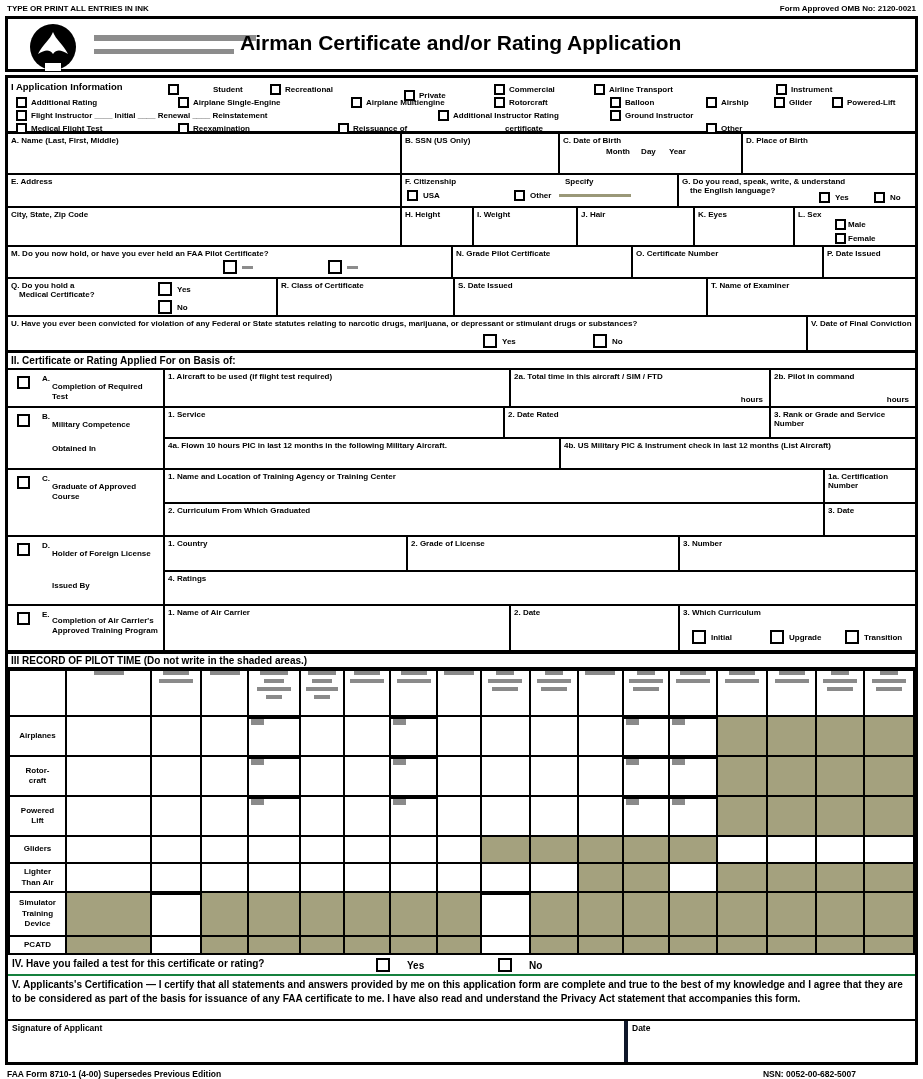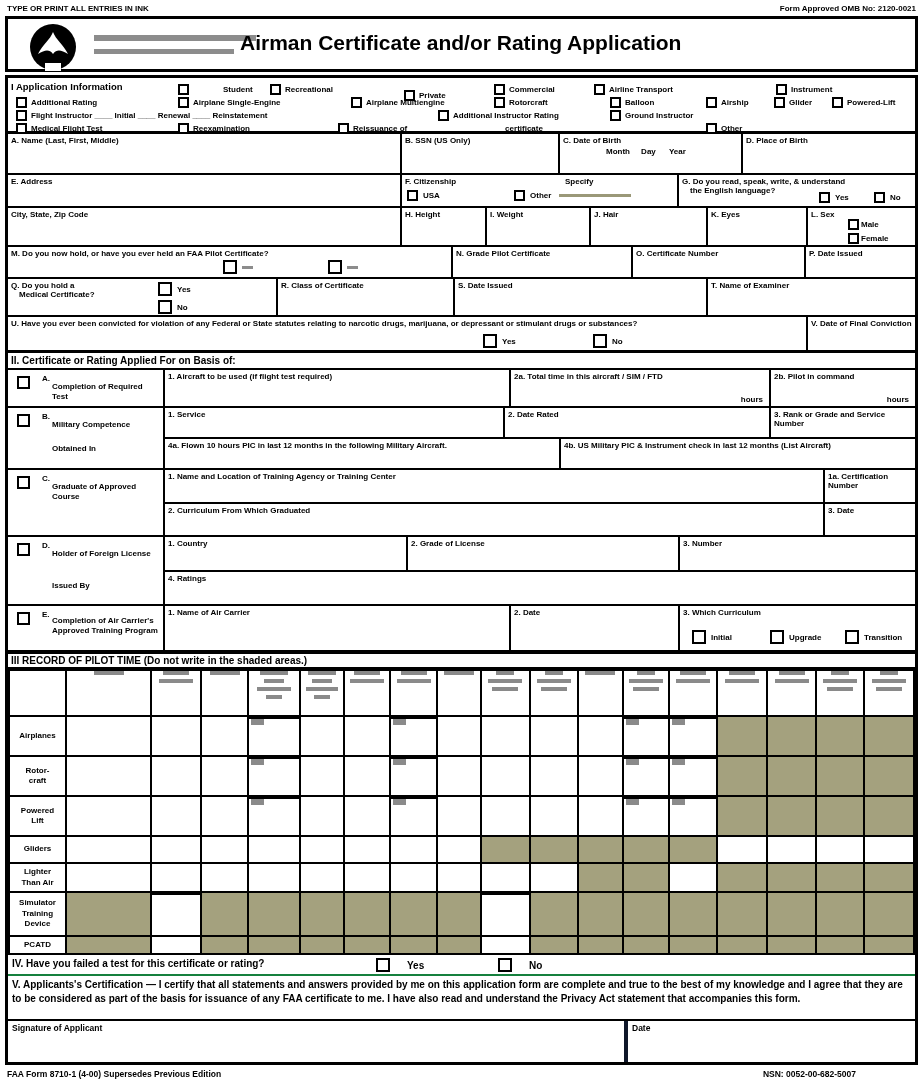--- a/index.html
+++ b/index.html
@@ -85,21 +85,21 @@
     <div class="tbar1"></div>
     <div class="tbar2"></div>
     <div class="title">Airman Certificate and/or Rating Application</div>
   </div>
 
   <div class="formbody">
 
     <div class="sec1">
       <div class="sec1title">I Application Information</div>
       <div class="s1row" style="top:6px">
-          <span class="s1item" style="left: 170px; gap: 34px;"><span class="cb"></span><span>Student</span></span>
+          <span class="s1item" style="left: 160px; gap: 34px;"><span class="cb"></span><span>Student</span></span>
           <span class="s1item" style="left: 262px;"><span class="cb"></span><span>Recreational</span></span>
           <span class="s1item" style="left: 396px; margin-top: 6px;"><span class="cb"></span><span>Private</span></span>
           <span class="s1item" style="left: 486px;"><span class="cb"></span><span>Commercial</span></span>
           <span class="s1item" style="left: 586px;"><span class="cb"></span><span>Airline Transport</span></span>
           <span class="s1item" style="left: 768px;"><span class="cb"></span><span>Instrument</span></span>
         </div>
       <div class="s1row" style="top:19px">
           <span class="s1item" style="left: 8px;"><span class="cb"></span><span>Additional Rating</span></span>
           <span class="s1item" style="left: 170px;"><span class="cb"></span><span>Airplane Single-Engine</span></span>
           <span class="s1item" style="left: 343px;"><span class="cb"></span><span>Airplane Multiengine</span></span>
@@ -156,21 +156,21 @@
           </span>
         <span class="inlinecb" style="left:195px;top:17px">
             <span class="cb"></span>
             <span>No</span>
           </span>
       </div>
     </div>
 
     <div class="frow" style="height:39px">
       <div class="fcell" style="width:394px"><span>City, State, Zip Code</span></div>
-      <div class="fcell" style="width:85px"><span>H. Height</span></div>
+      <div class="fcell" style="width:72px"><span>H. Height</span></div>
       <div class="fcell" style="width:104px"><span>I. Weight</span></div>
       <div class="fcell" style="width:117px"><span>J. Hair</span></div>
       <div class="fcell" style="width:100px"><span>K. Eyes</span></div>
       <div class="fcell flex1">
         <span>L. Sex</span>
         <span class="inlinecb" style="left:40px;top:11px;gap:2px">
             <span class="cb"></span>
             <span>Male</span>
           </span>
         <span class="inlinecb" style="left:40px;top:25px;gap:2px">
@@ -186,21 +186,21 @@
         <span class="inlinecb" style="left:215px;top:13px">
             <span class="cb big"></span>
             <span class="gdash"></span>
           </span>
         <span class="inlinecb" style="left:320px;top:13px">
             <span class="cb big"></span>
             <span class="gdash"></span>
           </span>
       </div>
       <div class="fcell" style="width:180px"><span>N. Grade Pilot Certificate</span></div>
-      <div class="fcell" style="width:173px"><span>O. Certificate Number</span></div>
+      <div class="fcell" style="width:191px"><span>O. Certificate Number</span></div>
       <div class="fcell flex1"><span>P. Date Issued</span></div>
     </div>
 
     <div class="frow" style="height:38px">
       <div class="fcell" style="width:270px">
         <span>Q. Do you hold a</span><br>
         <span style="margin-left:8px">Medical Certificate?</span>
         <span class="inlinecb" style="left:150px;top:3px">
             <span class="cb big"></span>
             <span>Yes</span>

